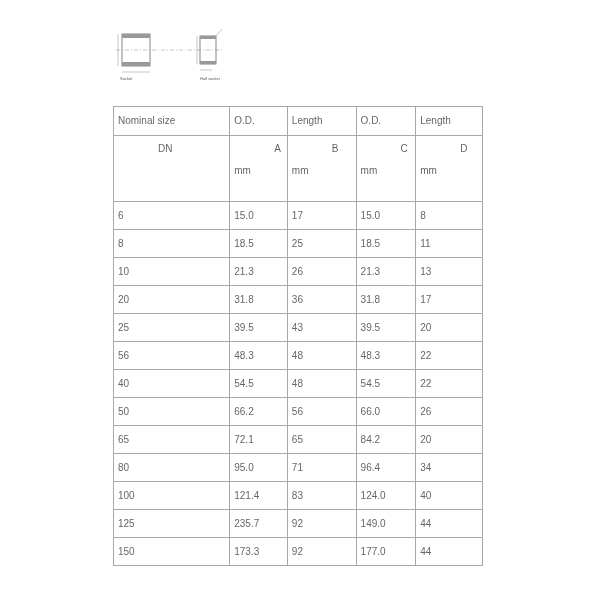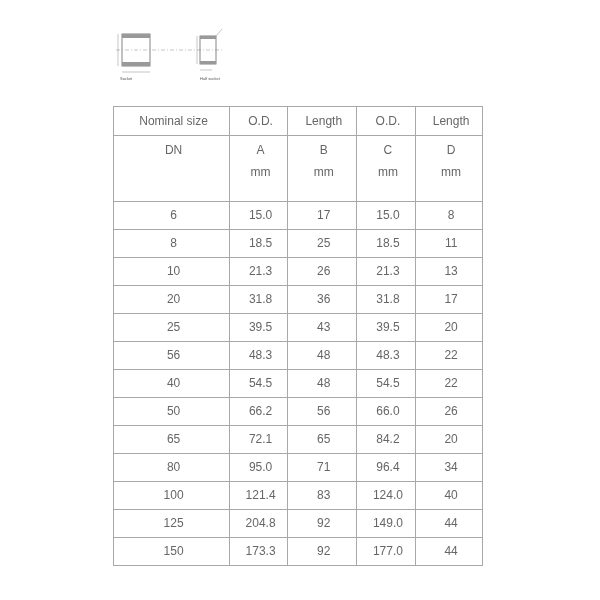--- a/index.html
+++ b/index.html
@@ -1,26 +1,26 @@
 <!DOCTYPE html>
 <html><head>
 <meta charset="utf-8">
 <style>
   html, body { margin: 0; padding: 0; background: #ffffff; }
   body { width: 600px; height: 600px; position: relative; overflow: hidden;
          font-family: "Liberation Sans", sans-serif; color: #666; }
   .drawing { position: absolute; left: 112px; top: 28px; width: 120px; height: 54px; }
   .cap { position: absolute; font-size: 4px; color: #555; }
   table.spec { position: absolute; left: 113px; top: 106px; border-collapse: collapse;
-               width: 370px; font-size: 12px; text-align: center; }
+               width: 370px; font-size: 10px; }
   table.spec td { border: 1px solid #a8a8a8; vertical-align: top; padding: 0 0 0 4px; color: #666; }
   td.c0 { width: 110px; } td.c1 { width: 52px; } td.c2 { width: 63px; } td.c3 { width: 54px; } td.c4 { width: 61px; }
   tr.h1 td { height: 28px; line-height: 28px; }
   tr.h2 td { height: 66px; padding-top: 7px; box-sizing: border-box; }
-  tr.h2 .l { display: block; height: 22px; }
+  tr.h2 .l { display: block; height: 22px; margin-left: 40px; }
   tr.r td { height: 27px; line-height: 27px; }
 </style>
 </head>
 <body>
 
 <div class="drawing">
   <svg width="120" height="54" viewBox="0 0 120 54">
 
     <rect x="10" y="6" width="28" height="32" fill="none" stroke="#666" stroke-width="0.8"></rect>
     <rect x="10" y="6" width="28" height="4" fill="#999"></rect>
@@ -131,21 +131,21 @@
       </tr>
       <tr class="r">
         <td>100</td>
         <td>121.4</td>
         <td>83</td>
         <td>124.0</td>
         <td>40</td>
       </tr>
       <tr class="r">
         <td>125</td>
-        <td>204.8</td>
+        <td>235.7</td>
         <td>92</td>
         <td>149.0</td>
         <td>44</td>
       </tr>
       <tr class="r">
         <td>150</td>
         <td>173.3</td>
         <td>92</td>
         <td>177.0</td>
         <td>44</td>

